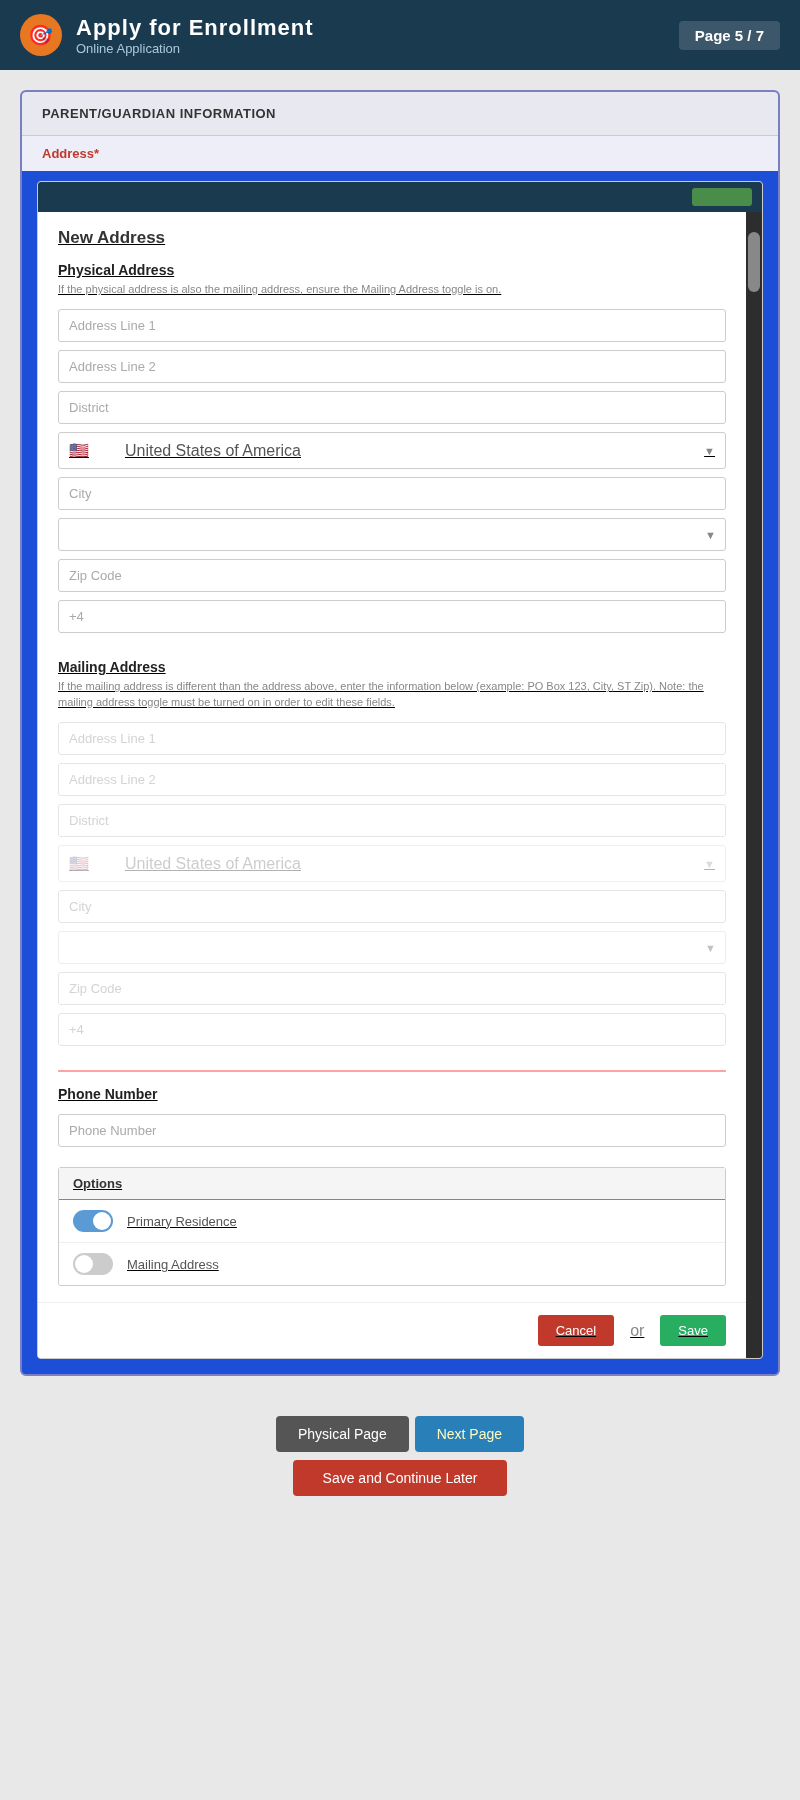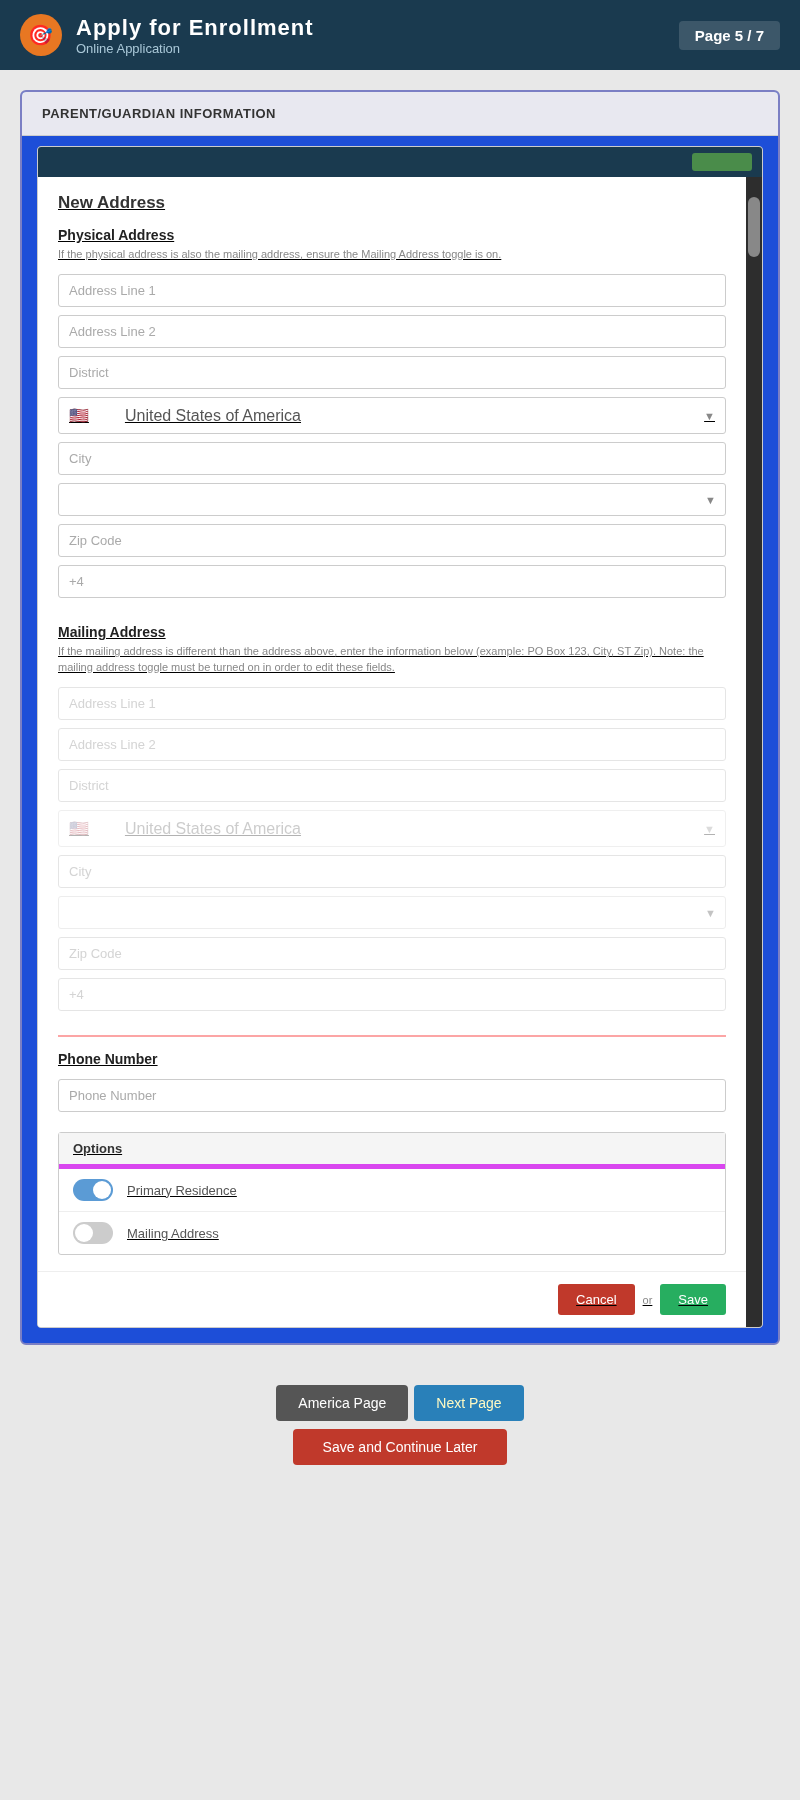--- a/index.html
+++ b/index.html
@@ -232,21 +232,21 @@
       border: 1px solid #ccc;
       border-radius: 3px;
       margin-top: 12px;
     }
     .options-header {
       background: #f5f5f5;
       padding: 8px 14px;
       font-size: 13px;
       font-weight: bold;
       color: #333;
-      border-bottom: 5px solid #d946ef;
+      border-bottom: 1px solid #d946ef;
     }
     .option-row {
       display: flex;
       align-items: center;
       padding: 10px 14px;
       gap: 14px;
       border-bottom: 1px solid #eee;
     }
     .option-row:last-child {
       border-bottom: none;
@@ -281,37 +281,37 @@
     .option-label {
       font-size: 13px;
       color: #555;
     }
 
     .modal-footer {
       display: flex;
       justify-content: flex-end;
       align-items: center;
       padding: 12px 20px;
-      gap: 8px;
+      gap: 16px;
       background: white;
       border-top: 1px solid #eee;
     }
 
     .btn-cancel {
       background: #c0392b;
       color: white;
       border: none;
       padding: 8px 18px;
       border-radius: 3px;
       font-size: 13px;
       cursor: pointer;
     }
     .btn-or {
       color: #888;
-      font-size: 11px;
+      font-size: 16px;
     }
     .btn-save {
       background: #27ae60;
       color: white;
       border: none;
       padding: 8px 18px;
       border-radius: 3px;
       font-size: 13px;
       cursor: pointer;
     }
@@ -374,20 +374,21 @@
     </div>
   </div>
   <div class="page-indicator">Page 5 / 7</div>
 </div>
 
 <div class="main-content">
   <div class="form-card">
 
     <div class="section-header">PARENT/GUARDIAN INFORMATION</div>
 
+    <div class="address-label-row">Address*</div>
 
     <div class="inner-modal">
       <div class="modal-header">
         <div style="background:#4a8c4a;width:60px;height:18px;border-radius:3px;"></div>
       </div>
 
       <div class="modal-wrapper">
         <div class="modal-content-area">
           <div class="modal-body">
 
@@ -487,17 +488,17 @@
         </div>
       </div>
 
     </div>
 
   </div>
 </div>
 
 <div class="bottom-nav">
   <div class="nav-row">
-    <button class="btn-prev">America Page</button>
+    <button class="btn-prev">Physical Page</button>
     <button class="btn-next">Next Page</button>
   </div>
   <button class="btn-save-later">Save and Continue Later</button>
 </div>
 
 </body></html>

